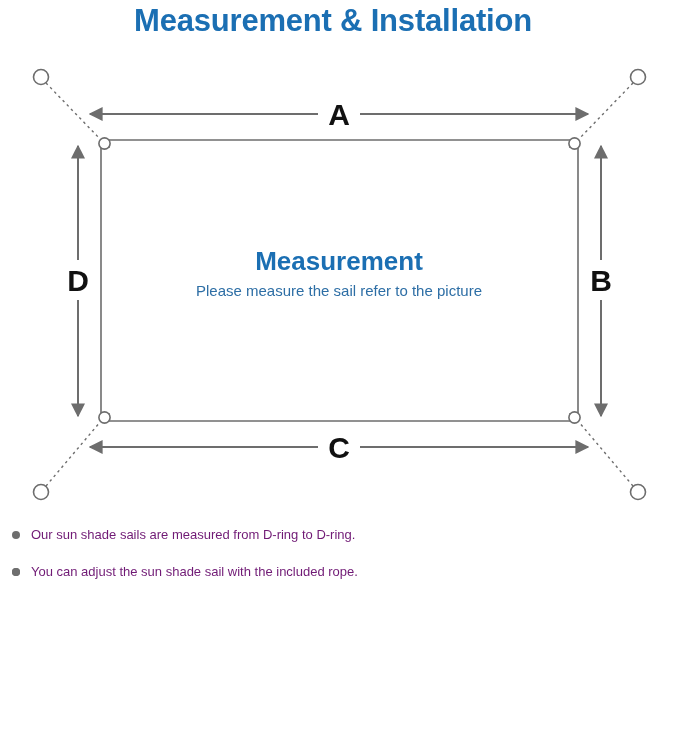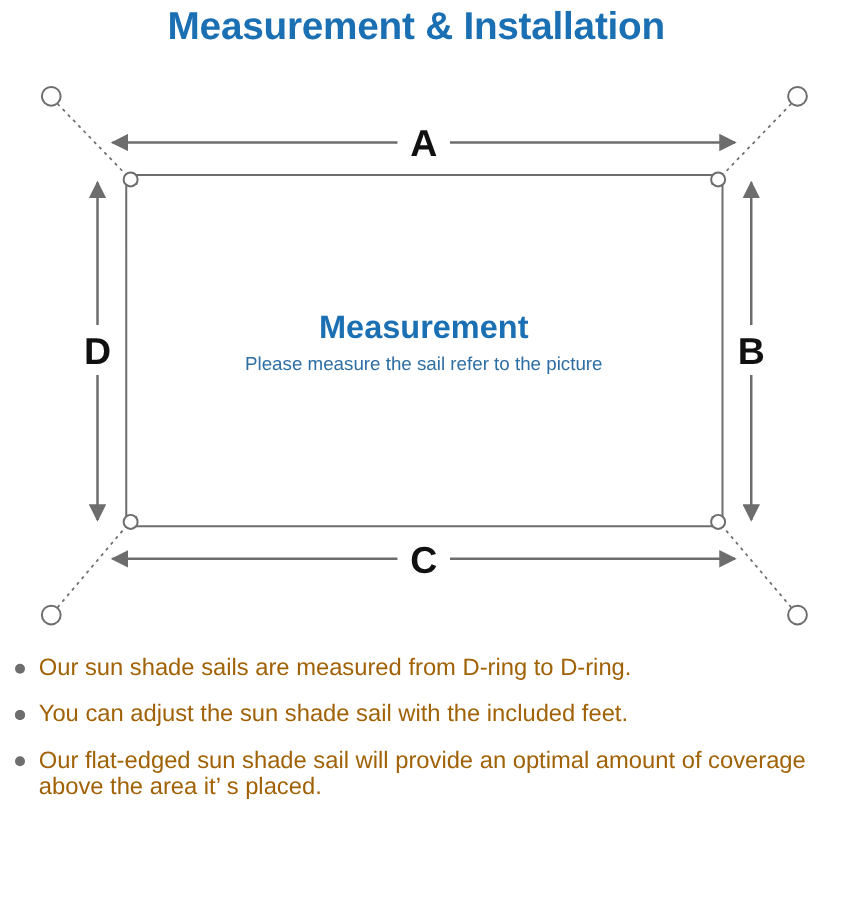--- a/index.html
+++ b/index.html
@@ -49,23 +49,23 @@
   
   .notes{
     position:absolute;
     left:0;top:524px;
     width:679px;
   }
   .note-item{
     position:relative;
     padding-left:31px;
     margin-bottom:16px;
-    font-size:19px;
+    font-size:13px;
     line-height:21px;
-    color:#a16207;
+    color:#701a75;
     padding-right:16px;
   }
   .note-item .dot{
     position:absolute;
     left:12px;top:7px;
     width:8px;height:8px;
     border-radius:50%;
     background:#6e6e6e;
   }
 </style>
@@ -141,19 +141,15 @@
 <div class="notes">
   <div class="note-item">
     <span class="dot"></span>
     <span>Our sun shade sails are measured from D-ring to D-ring.</span>
   </div>
   <div class="note-item">
     <span class="dot"></span>
   </div>
   <div class="note-item">
     <span class="dot"></span>
-    <span>You can adjust the sun shade sail with the included feet.</span>
-  </div>
-  <div class="note-item">
-    <span class="dot"></span>
-    <span>Our flat-edged sun shade sail will provide an optimal amount of coverage above the area it’ s placed.</span>
+    <span>You can adjust the sun shade sail with the included rope.</span>
   </div>
 </div>
 
 </body></html>

